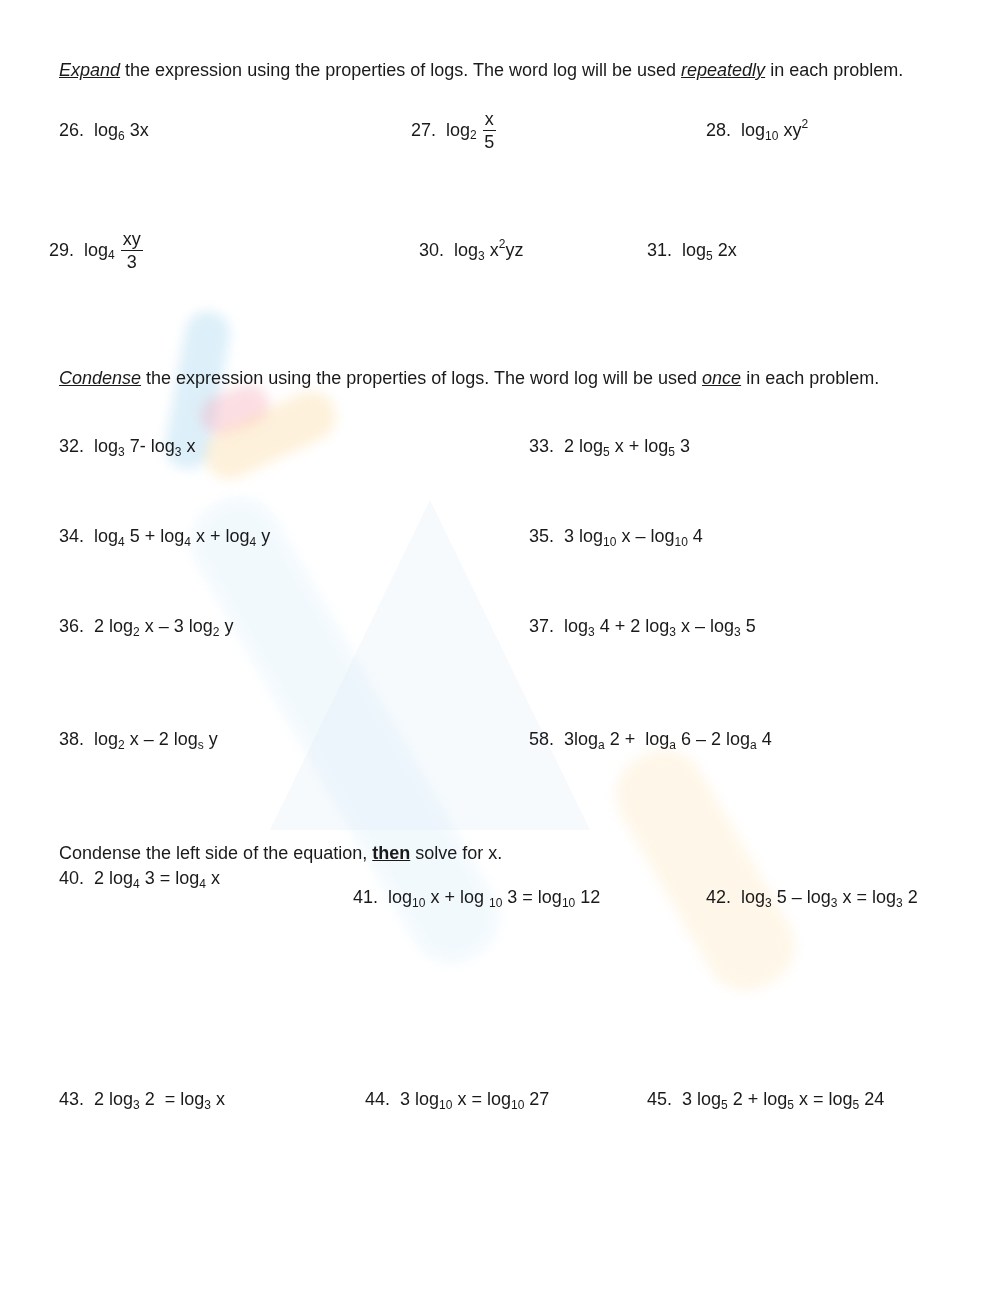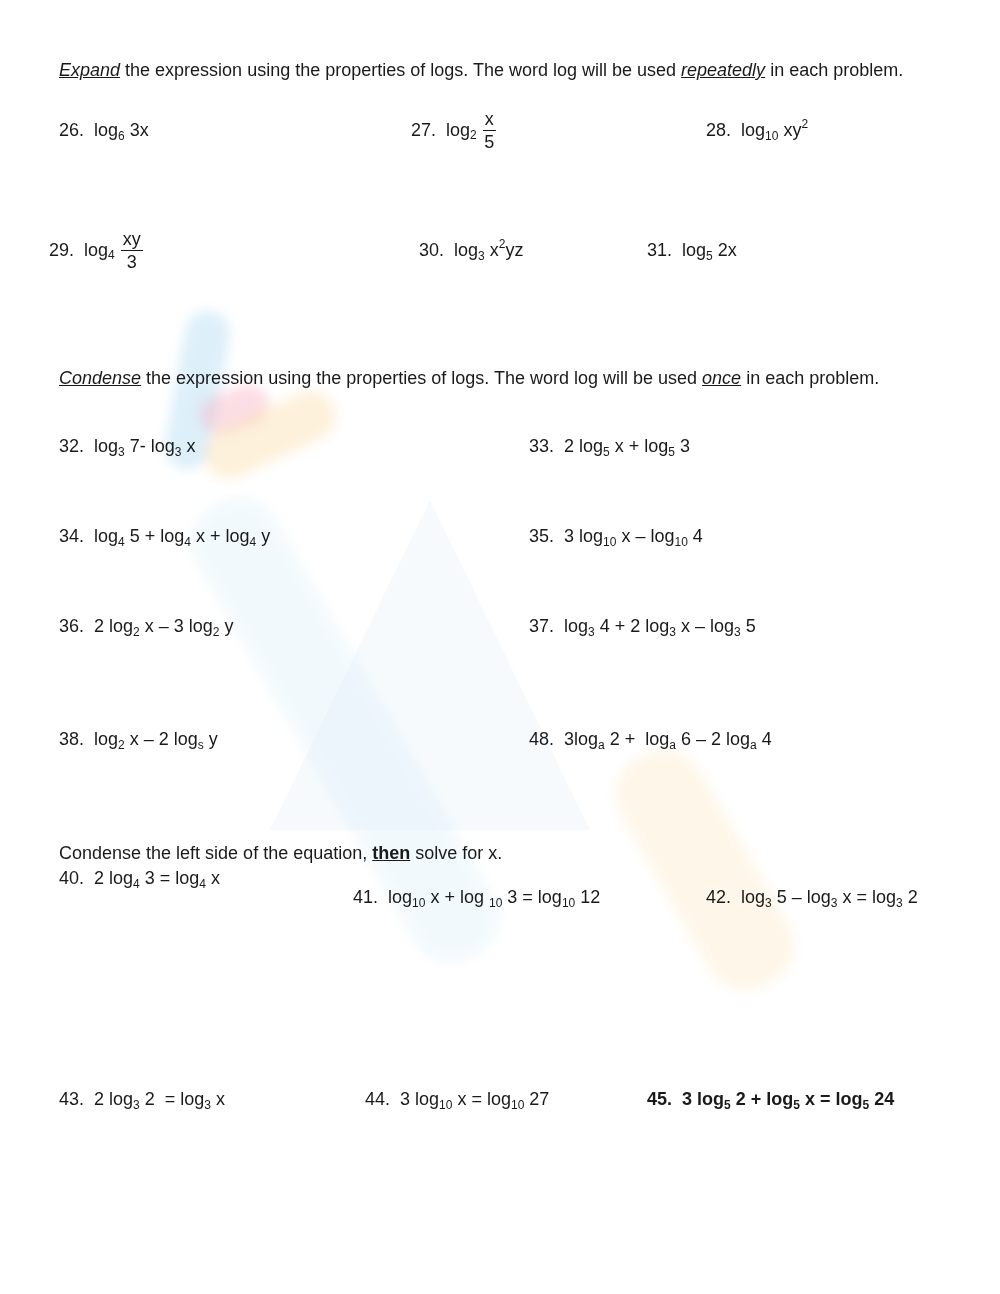--- a/index.html
+++ b/index.html
@@ -51,23 +51,23 @@
 <div class="prob" style="left:59px; top:436px;"><span>32.</span>&nbsp;&nbsp;log<sub>3</sub> 7- log<sub>3</sub> x</div>
 <div class="prob" style="left:529px; top:436px;"><span>33.</span>&nbsp;&nbsp;2 log<sub>5</sub> x + log<sub>5</sub> 3</div>
 
 <div class="prob" style="left:59px; top:526px;"><span>34.</span>&nbsp;&nbsp;log<sub>4</sub> 5 + log<sub>4</sub> x + log<sub>4</sub> y</div>
 <div class="prob" style="left:529px; top:526px;"><span>35.</span>&nbsp;&nbsp;3 log<sub>10</sub> x – log<sub>10</sub> 4</div>
 
 <div class="prob" style="left:59px; top:616px;"><span>36.</span>&nbsp;&nbsp;2 log<sub>2</sub> x – 3 log<sub>2</sub> y</div>
 <div class="prob" style="left:529px; top:616px;"><span>37.</span>&nbsp;&nbsp;log<sub>3</sub> 4 + 2 log<sub>3</sub> x – log<sub>3</sub> 5</div>
 
 <div class="prob" style="left:59px; top:729px;"><span>38.</span>&nbsp;&nbsp;log<sub>2</sub> x – 2 log<sub>s</sub> y</div>
-<div class="prob" style="left:529px; top:729px;"><span>48.</span>&nbsp;&nbsp;3log<sub>a</sub> 2 +&nbsp; log<sub>a</sub> 6 – 2 log<sub>a</sub> 4</div>
+<div class="prob" style="left:529px; top:729px;"><span>58.</span>&nbsp;&nbsp;3log<sub>a</sub> 2 +&nbsp; log<sub>a</sub> 6 – 2 log<sub>a</sub> 4</div>
 
 <div class="instr" style="top:842px;"><span>Condense the left side of the equation, </span><span class="bold">then</span><span> solve for x.</span></div>
 
 <div class="prob" style="left:59px; top:868px;"><span>40.</span>&nbsp;&nbsp;2 log<sub>4</sub> 3 = log<sub>4</sub> x</div>
 <div class="prob" style="left:353px; top:887px;"><span>41.</span>&nbsp;&nbsp;log<sub>10</sub> x + log <sub>10</sub> 3 = log<sub>10</sub> 12</div>
 <div class="prob" style="left:706px; top:887px;"><span>42.</span>&nbsp;&nbsp;log<sub>3</sub> 5 – log<sub>3</sub> x = log<sub>3</sub> 2</div>
 
 <div class="prob" style="left:59px; top:1089px;"><span>43.</span>&nbsp;&nbsp;2 log<sub>3</sub> 2&nbsp; = log<sub>3</sub> x</div>
 <div class="prob" style="left:365px; top:1089px;"><span>44.</span>&nbsp;&nbsp;3 log<sub>10</sub> x = log<sub>10</sub> 27</div>
-<div class="prob" style="left:647px; top:1089px;font-weight:bold;"><span>45.</span>&nbsp;&nbsp;3 log<sub>5</sub> 2 + log<sub>5</sub> x = log<sub>5</sub> 24</div>
+<div class="prob" style="left:647px; top:1089px;"><span>45.</span>&nbsp;&nbsp;3 log<sub>5</sub> 2 + log<sub>5</sub> x = log<sub>5</sub> 24</div>
 
 </body></html>

